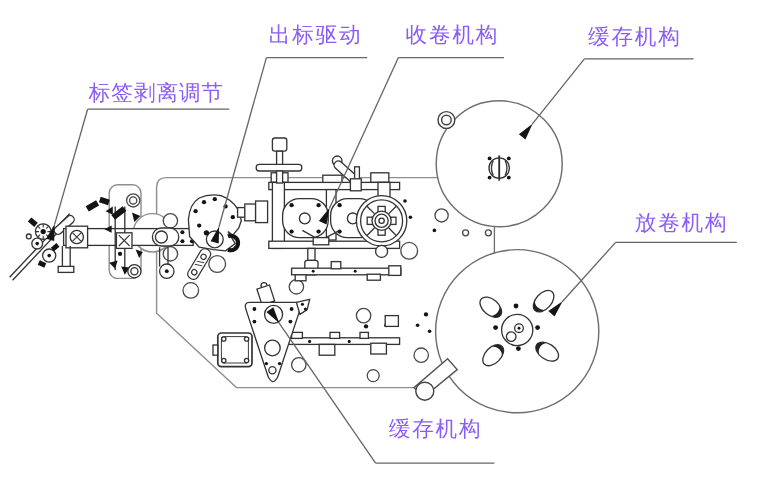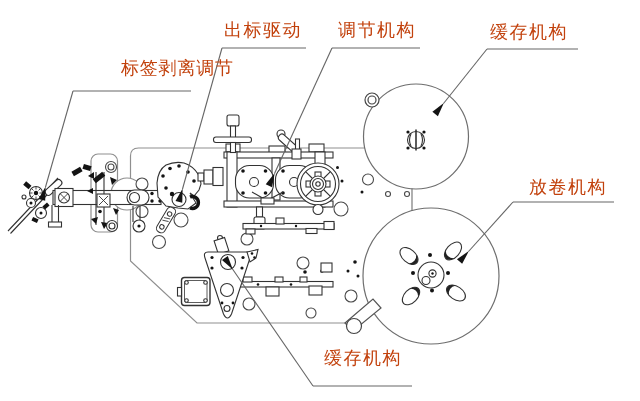--- a/index.html
+++ b/index.html
@@ -1,19 +1,19 @@
 <!DOCTYPE html>
 <html><head>
 <meta charset="utf-8">
 <style>
   html,body{margin:0;padding:0;background:#fff;}
   #stage{position:relative;width:640px;height:401px;background:#ffffff;overflow:hidden;
          font-family:"DejaVu Sans","Liberation Sans",sans-serif;}
   #drawing{position:absolute;left:0;top:0;}
-  .callout{position:absolute;color:#c2410c;font-size:18px;line-height:20px;
+  .callout{position:absolute;color:#8b5cf6;font-size:18px;line-height:20px;
            letter-spacing:1.5px;white-space:nowrap;user-select:none;}
   .callout.small{letter-spacing:0.8px;}
 </style>
 </head>
 <body>
 
 <div id="stage">
 
 <svg id="drawing" width="640" height="401" viewBox="0 0 640 401">
   <defs>
@@ -303,19 +303,19 @@
       <line x1="614" y1="202" x2="513" y2="202"></line>
       <line x1="513" y1="202" x2="468.5" y2="251.5" marker-end="url(#arr)"></line>
     </g>
     <g>
       <line x1="412" y1="386" x2="313" y2="386"></line>
       <line x1="313" y1="386" x2="232.5" y2="269" marker-end="url(#arr)"></line>
     </g>
   </g>
 </svg>
 
-  <div class="callout small" style="left:74px;top:58px;margin-left:47px;">标签剥离调节</div>
+  <div class="callout small" style="left:74px;top:68px;">标签剥离调节</div>
   <div class="callout" style="left:224px;top:20px;">出标驱动</div>
-  <div class="callout" style="left:338px;top:20px;">调节机构</div>
+  <div class="callout" style="left:338px;top:20px;">收卷机构</div>
   <div class="callout" style="left:490px;top:22px;">缓存机构</div>
   <div class="callout" style="left:529px;top:177px;">放卷机构</div>
   <div class="callout" style="left:324px;top:348px;">缓存机构</div>
 </div>
 
 </body></html>

